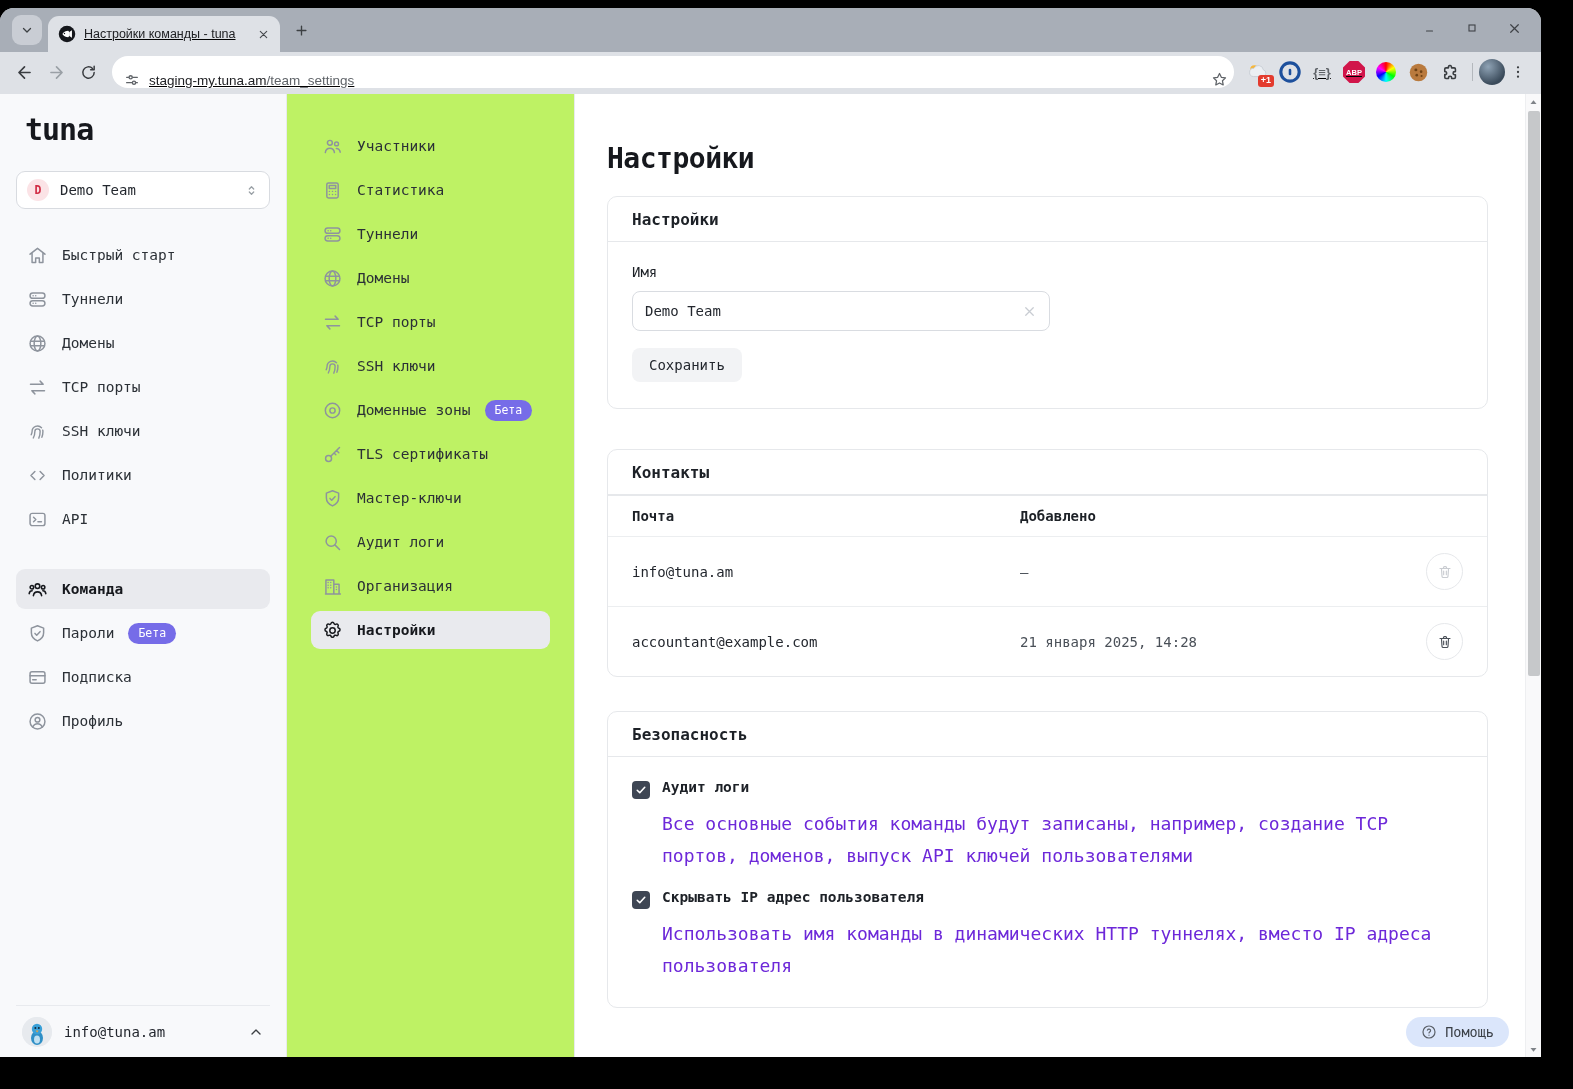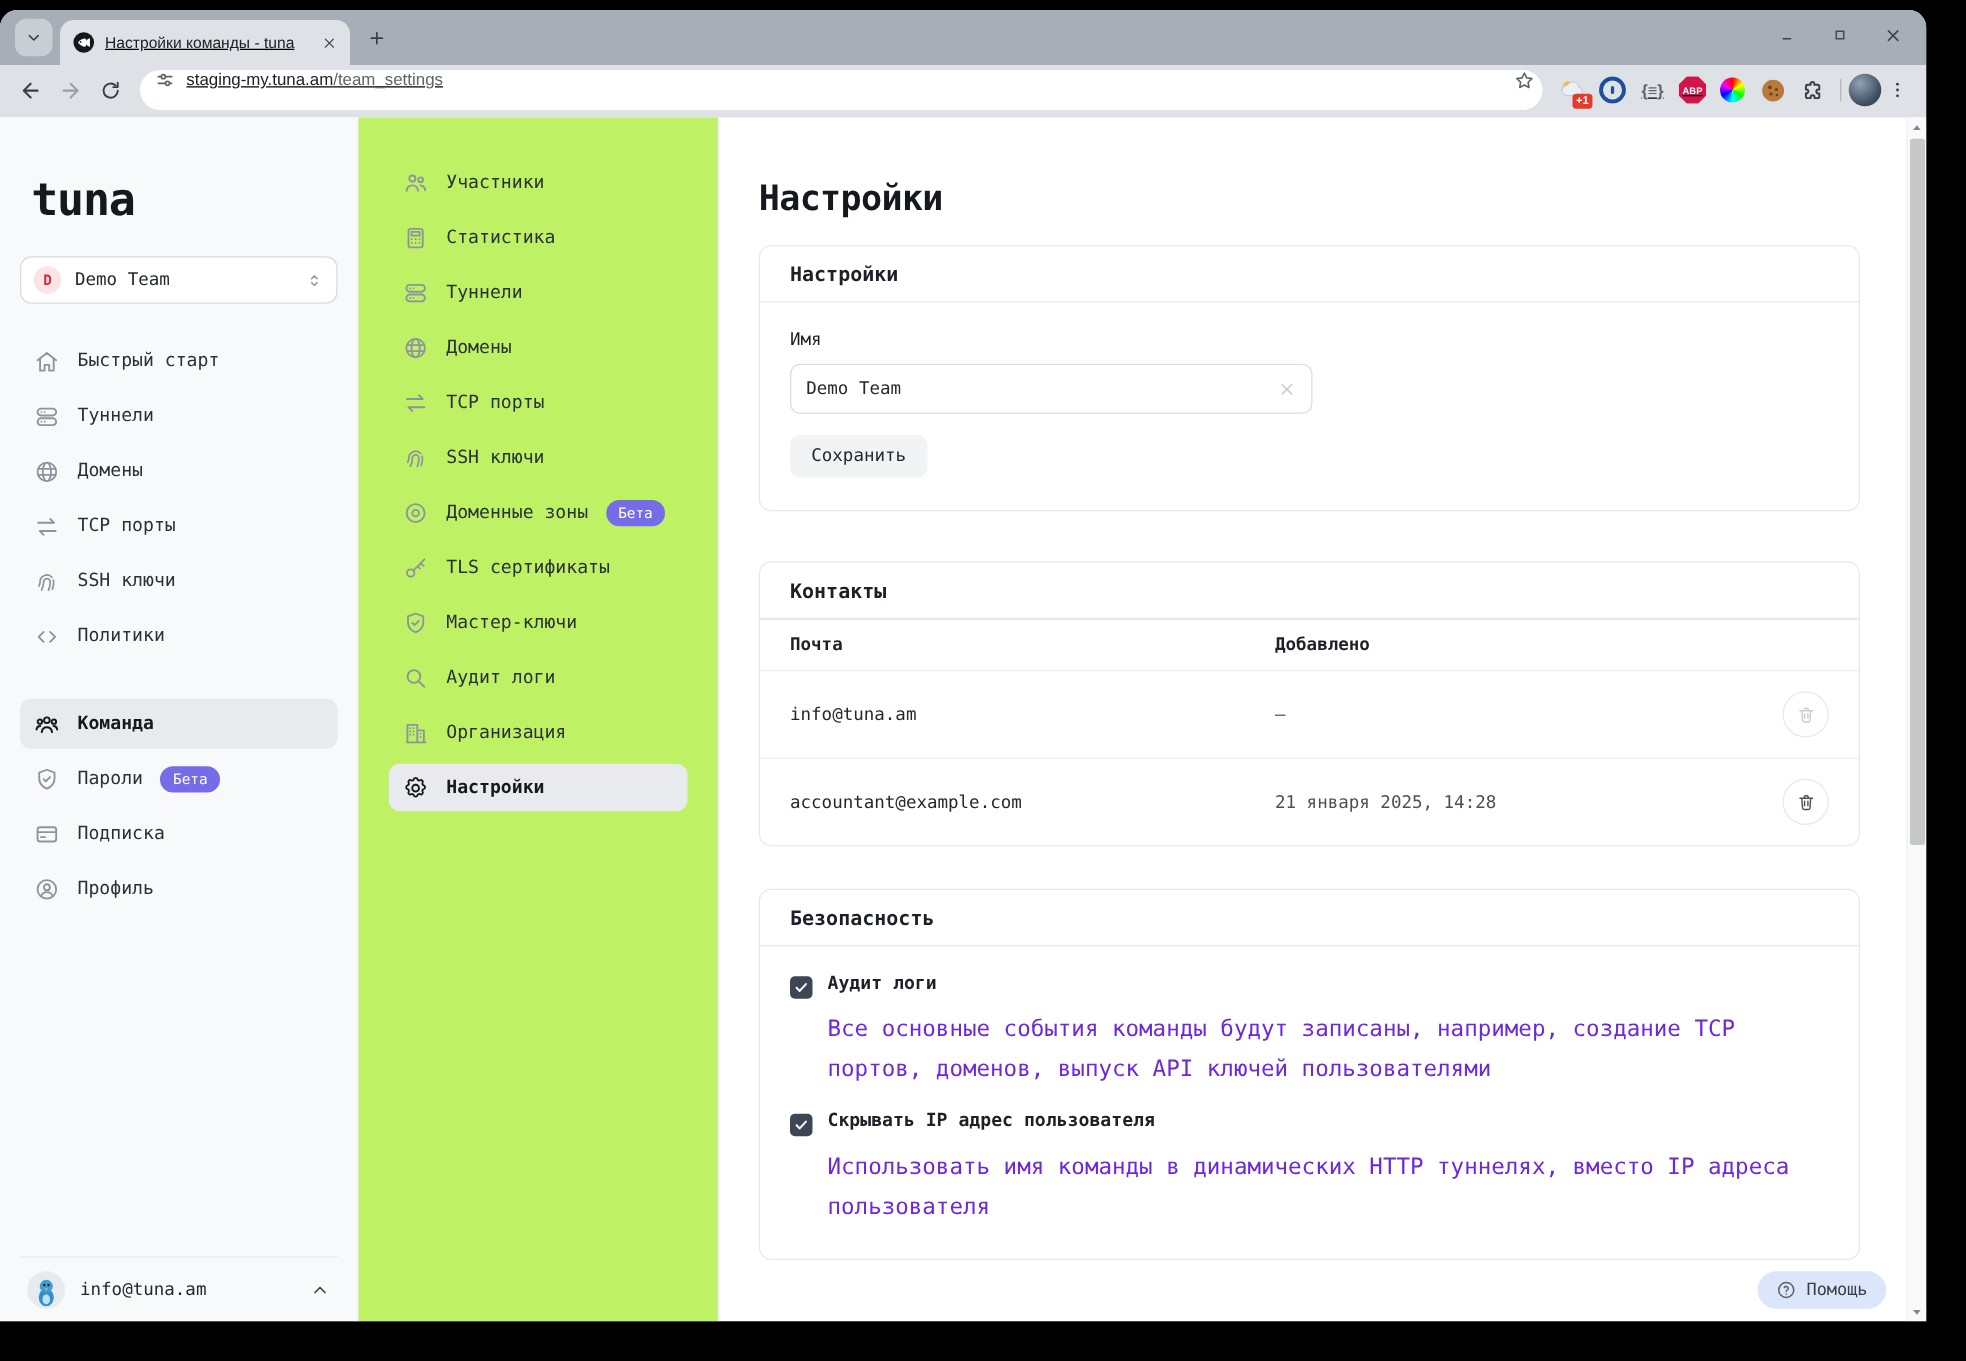--- a/index.html
+++ b/index.html
@@ -22,21 +22,21 @@
   .win-controls { position:absolute; right:6px; top:0; height:40px; display:flex; align-items:center; }
   .win-controls button { width:42px; height:40px; border:none; background:transparent; color:#3f4247;
                          display:flex; align-items:center; justify-content:center; cursor:pointer; }
 
   
   .toolbar { height:42px; background:#dee1e6; display:flex; align-items:center; padding:0 10px 2px 8px; }
   .tbtn { width:32px; height:32px; border:none; border-radius:50%; background:transparent;
           display:flex; align-items:center; justify-content:center; color:#3a3d41; cursor:pointer; flex:0 0 auto; }
   .tbtn.disabled { color:#9aa0a6; }
   .urlbar { flex:1; height:32px; background:#fff; border-radius:16px; margin:0 8px; min-width:0;
-            display:flex; align-items:flex-start; gap:9px; padding:0 6px 0 12px; }
+            display:flex; align-items:flex-end; gap:9px; padding:0 6px 0 12px; }
   .url-text { flex:1; font-size:13.5px; color:#202124; white-space:nowrap; overflow:hidden; }
   .url-text .path { color:#5f6368; }
   .ext { width:28px; height:28px; display:flex; align-items:center; justify-content:center; position:relative;
          border:none; background:transparent; cursor:pointer; flex:0 0 auto; margin:0 2px; }
   .ext-badge { position:absolute; right:-2px; bottom:-1px; background:#e33b2e; color:#fff; font-size:9px; font-weight:bold;
                padding:1px 3px; border-radius:3px; line-height:1.1; }
   .abp { width:22px; height:22px; background:#d1154a; color:#fff; font-size:7.5px; font-weight:bold;
          display:flex; align-items:center; justify-content:center;
          clip-path:polygon(30% 0,70% 0,100% 30%,100% 70%,70% 100%,30% 100%,0 70%,0 30%); }
   .wheel { width:20px; height:20px; border-radius:50%;
@@ -45,21 +45,21 @@
   .divider { width:1px; height:18px; background:#b4b8bd; margin:0 6px; flex:0 0 auto; }
   .profile-avatar { width:26px; height:26px; border-radius:50%;
                     background:radial-gradient(circle at 35% 30%, #8fa3b5, #3a4a5a 70%); border:none; cursor:pointer; flex:0 0 auto; }
 
   
   .app { position:absolute; top:86px; left:0; right:0; bottom:0; background:#fff; display:flex;
          font-family:"DejaVu Sans Mono", monospace; color:#1d2127; }
 
   .sidebar { width:287px; flex:0 0 287px; background:#f8f9fb; border-right:1px solid #e8eaee;
              display:flex; flex-direction:column; padding:18px 16px 0; }
-  .logo { font-size:36px; font-weight:bold; letter-spacing:-1px; color:#16181d; padding-left:9px;margin-top:28px; }
+  .logo { font-size:30px; font-weight:bold; letter-spacing:-1px; color:#16181d; padding-left:9px; }
   .team-select { margin-top:24px; height:38px; background:#fff; border:1px solid #d8dbe0; border-radius:9px;
                  display:flex; align-items:center; gap:11px; padding:0 10px; cursor:pointer; }
   .team-avatar { width:22px; height:22px; border-radius:50%; background:#fbe3e6; color:#d12d45;
                  font-size:11.5px; font-weight:bold; display:flex; align-items:center; justify-content:center; }
   .team-name { font-size:14px; color:#23272e; flex:1; }
   .nav { margin-top:26px; }
   .nav.group2 { margin-top:26px; }
   .nav-item { height:40px; margin-bottom:4px; display:flex; align-items:center; gap:14px;
               padding:0 11px; border-radius:9px; cursor:pointer; }
   .nav-item .nicon { width:21px; height:21px; color:#8e949d; display:flex; align-items:center; justify-content:center; flex:0 0 auto; }
@@ -317,20 +317,29 @@
           <span class="nlabel">SSH ключи</span>
         </div>
         <div class="nav-item">
           <span class="nicon">
               <svg width="21" height="21" viewBox="0 0 24 24" fill="none" stroke="currentColor" stroke-width="1.7" stroke-linecap="round" stroke-linejoin="round">
                 <path d="M9 7.5L4.5 12 9 16.5M15 7.5l4.5 4.5L15 16.5"></path>
               </svg>
             </span>
           <span class="nlabel">Политики</span>
         </div>
+        <div class="nav-item">
+          <span class="nicon">
+              <svg width="21" height="21" viewBox="0 0 24 24" fill="none" stroke="currentColor" stroke-width="1.7" stroke-linecap="round" stroke-linejoin="round">
+                <rect x="3.5" y="5" width="17" height="14" rx="2.5"></rect>
+                <path d="M7.5 9.5l2.6 2.5-2.6 2.5M12.5 14.5h4"></path>
+              </svg>
+            </span>
+          <span class="nlabel">API</span>
+        </div>
       </nav>
 
       <nav class="nav group2">
         <div class="nav-item active">
           <span class="nicon">
               <svg width="21" height="21" viewBox="0 0 24 24" fill="none" stroke="currentColor" stroke-width="1.8" stroke-linecap="round" stroke-linejoin="round">
                 <circle cx="12" cy="8.2" r="2.6"></circle>
                 <path d="M7.3 19c.4-2.6 2.3-4.3 4.7-4.3s4.3 1.7 4.7 4.3"></path>
                 <circle cx="5.6" cy="9.5" r="2"></circle>
                 <path d="M2.5 16.7c.3-1.9 1.6-3.2 3.4-3.2"></path>

